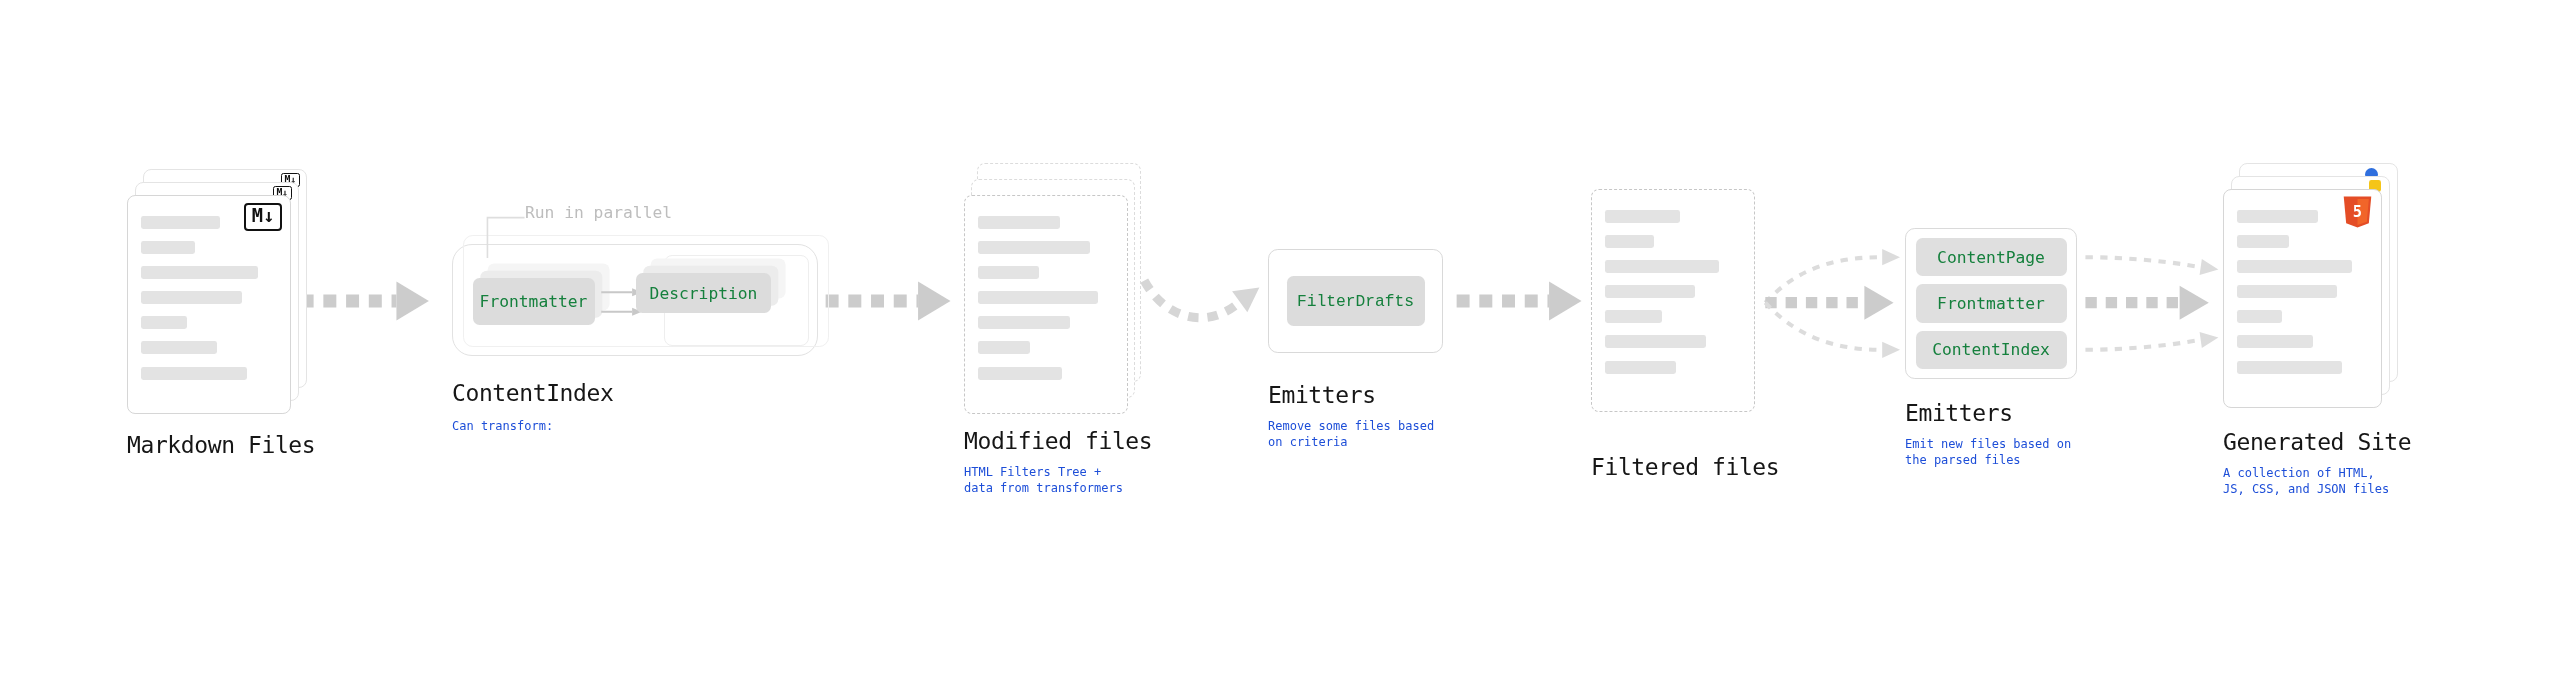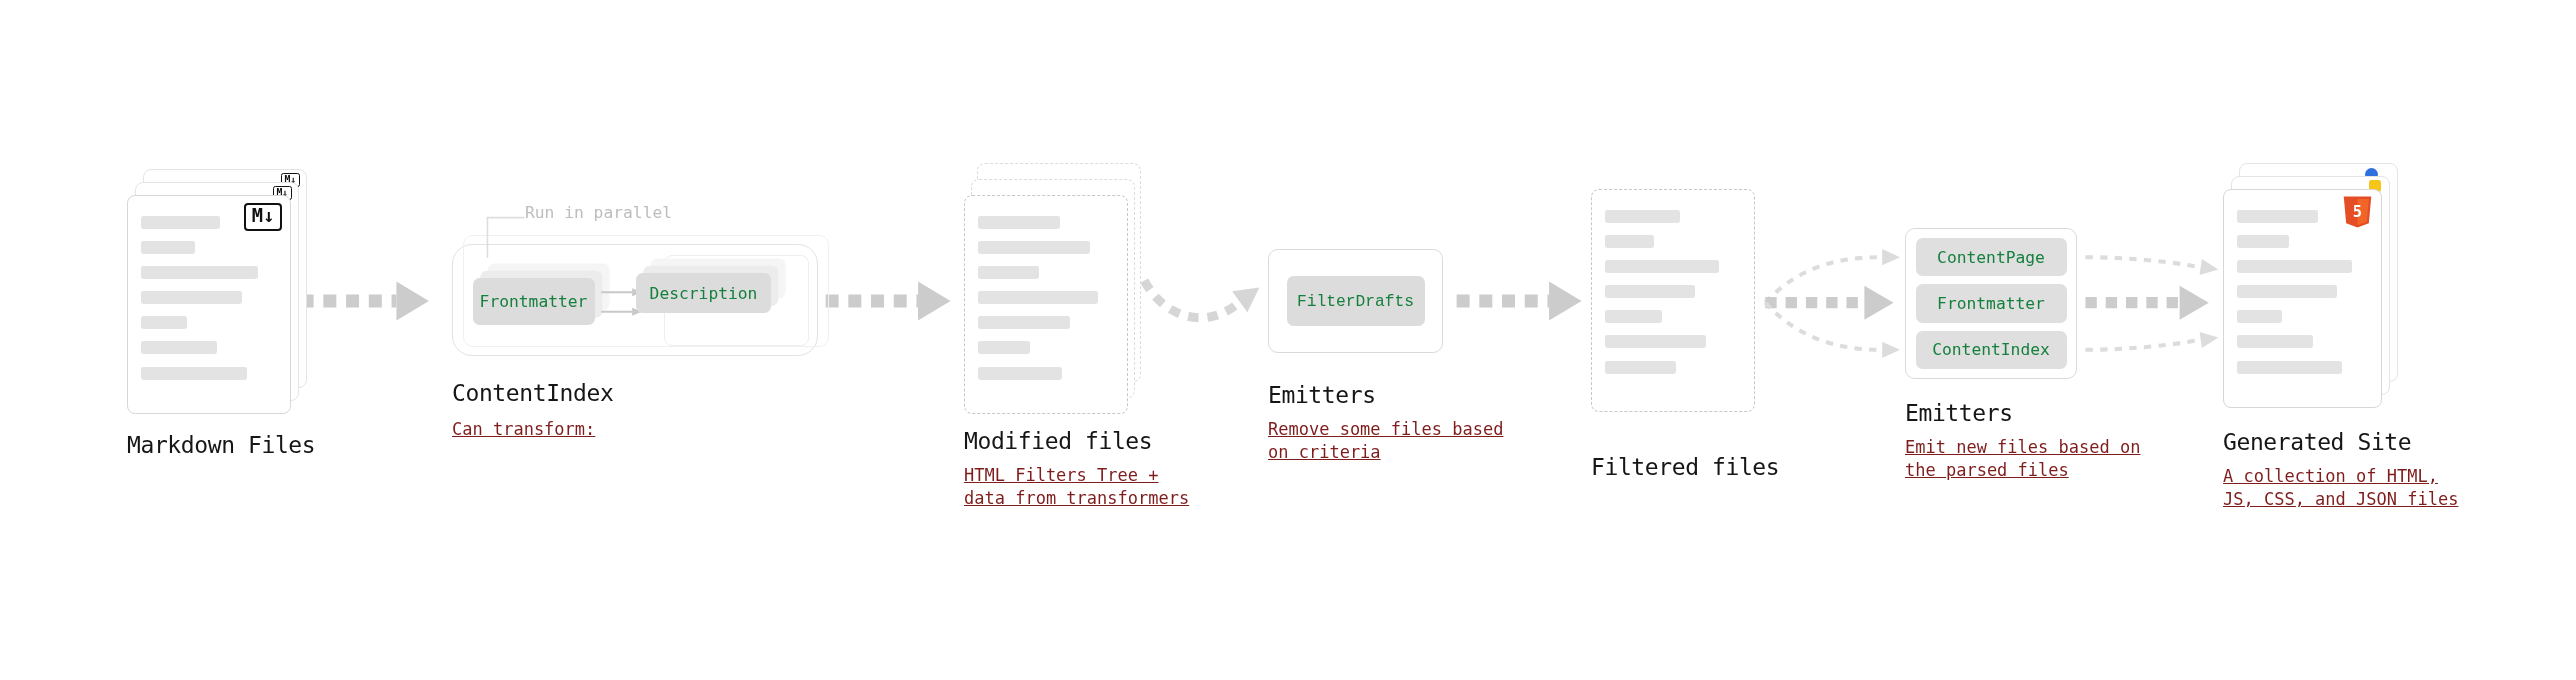--- a/index.html
+++ b/index.html
@@ -9,22 +9,22 @@
     width:2576px; height:681px;
     background:#ffffff;
     font-family:"DejaVu Sans Mono","Liberation Mono",monospace;
     overflow:hidden;
   }
   .node { position:absolute; }
   .node-title {
     font-size:23px; color:#161616; width:max-content; letter-spacing:-0.4px;
   }
   .node-desc {
-    font-size:17px; color:#7f1d1d; line-height:1.38;
-    white-space:pre-line; width:max-content; margin-top:9.8px;text-decoration:underline;
+    font-size:12px; color:#1d4ed8; line-height:1.38;
+    white-space:pre-line; width:max-content; margin-top:9.8px;
   }
   
   .file-card {
     position:relative; z-index:2;
     width:164px; height:219px; background:#ffffff;
     border:1.6px solid #d6d6d6; border-radius:8.1px;
     padding:19.5px 13px; display:flex; flex-direction:column; gap:12.2px;
   }
   .file-card.dashed { border:1.6px dashed #c7c7c7; }
   .ghost-card {

